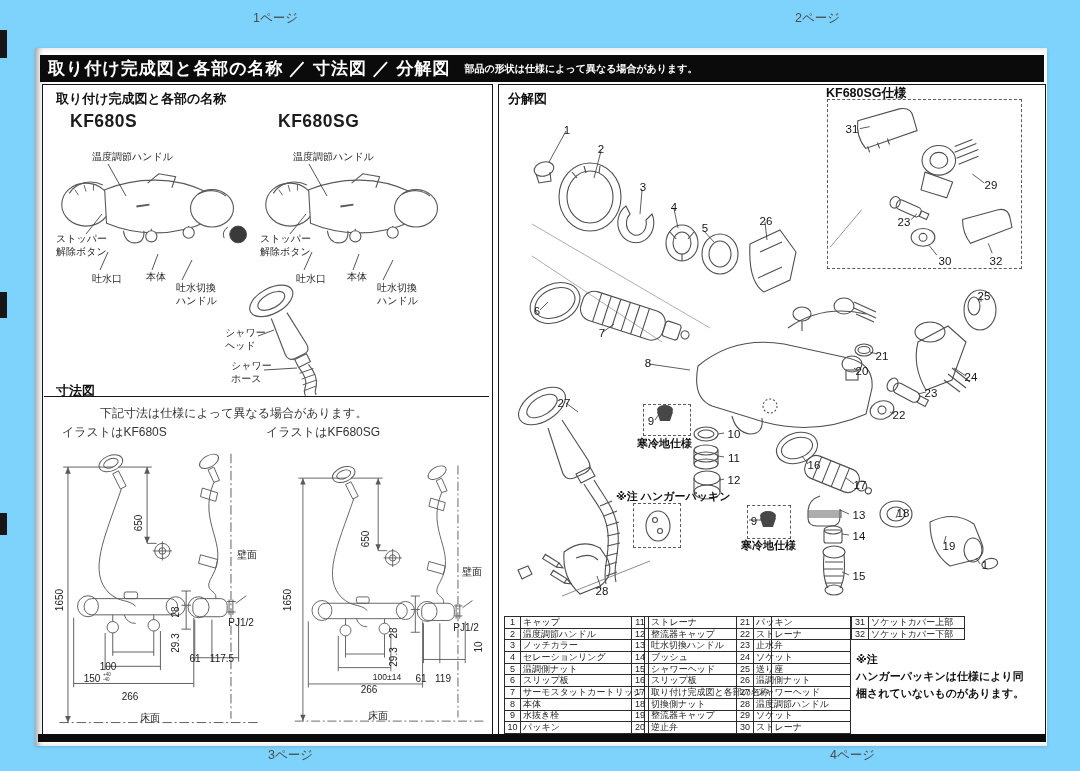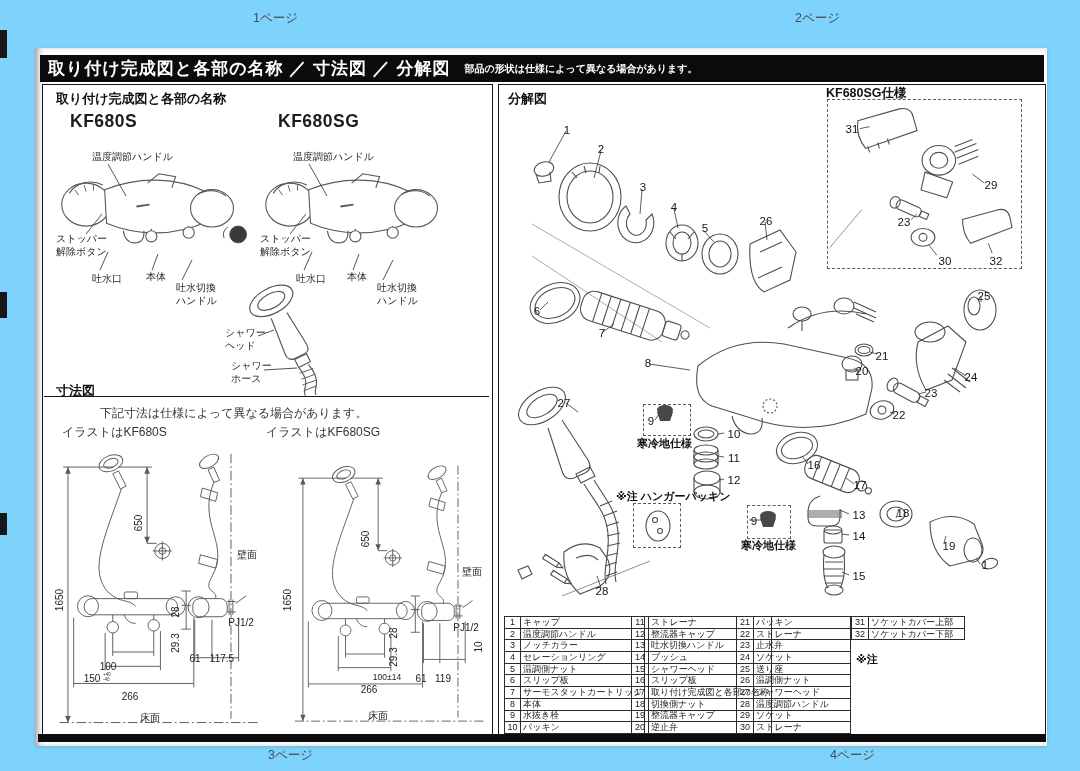--- a/index.html
+++ b/index.html
@@ -580,14 +580,15 @@
           <td class="pt">ソケットカバー上部</td>
         </tr>
         <tr>
           <td class="pn">32</td>
           <td class="pt">ソケットカバー下部</td>
         </tr>
       </tbody>
   </table>
 
   <div class="abs boldlbl" style="left:856px;top:652px">※注</div>
+  <div class="abs note-body" style="left:856px;top:668px;width:178px">ハンガーパッキンは仕様により同梱されていないものがあります。</div>
 
 </div>
 
 </body></html>

